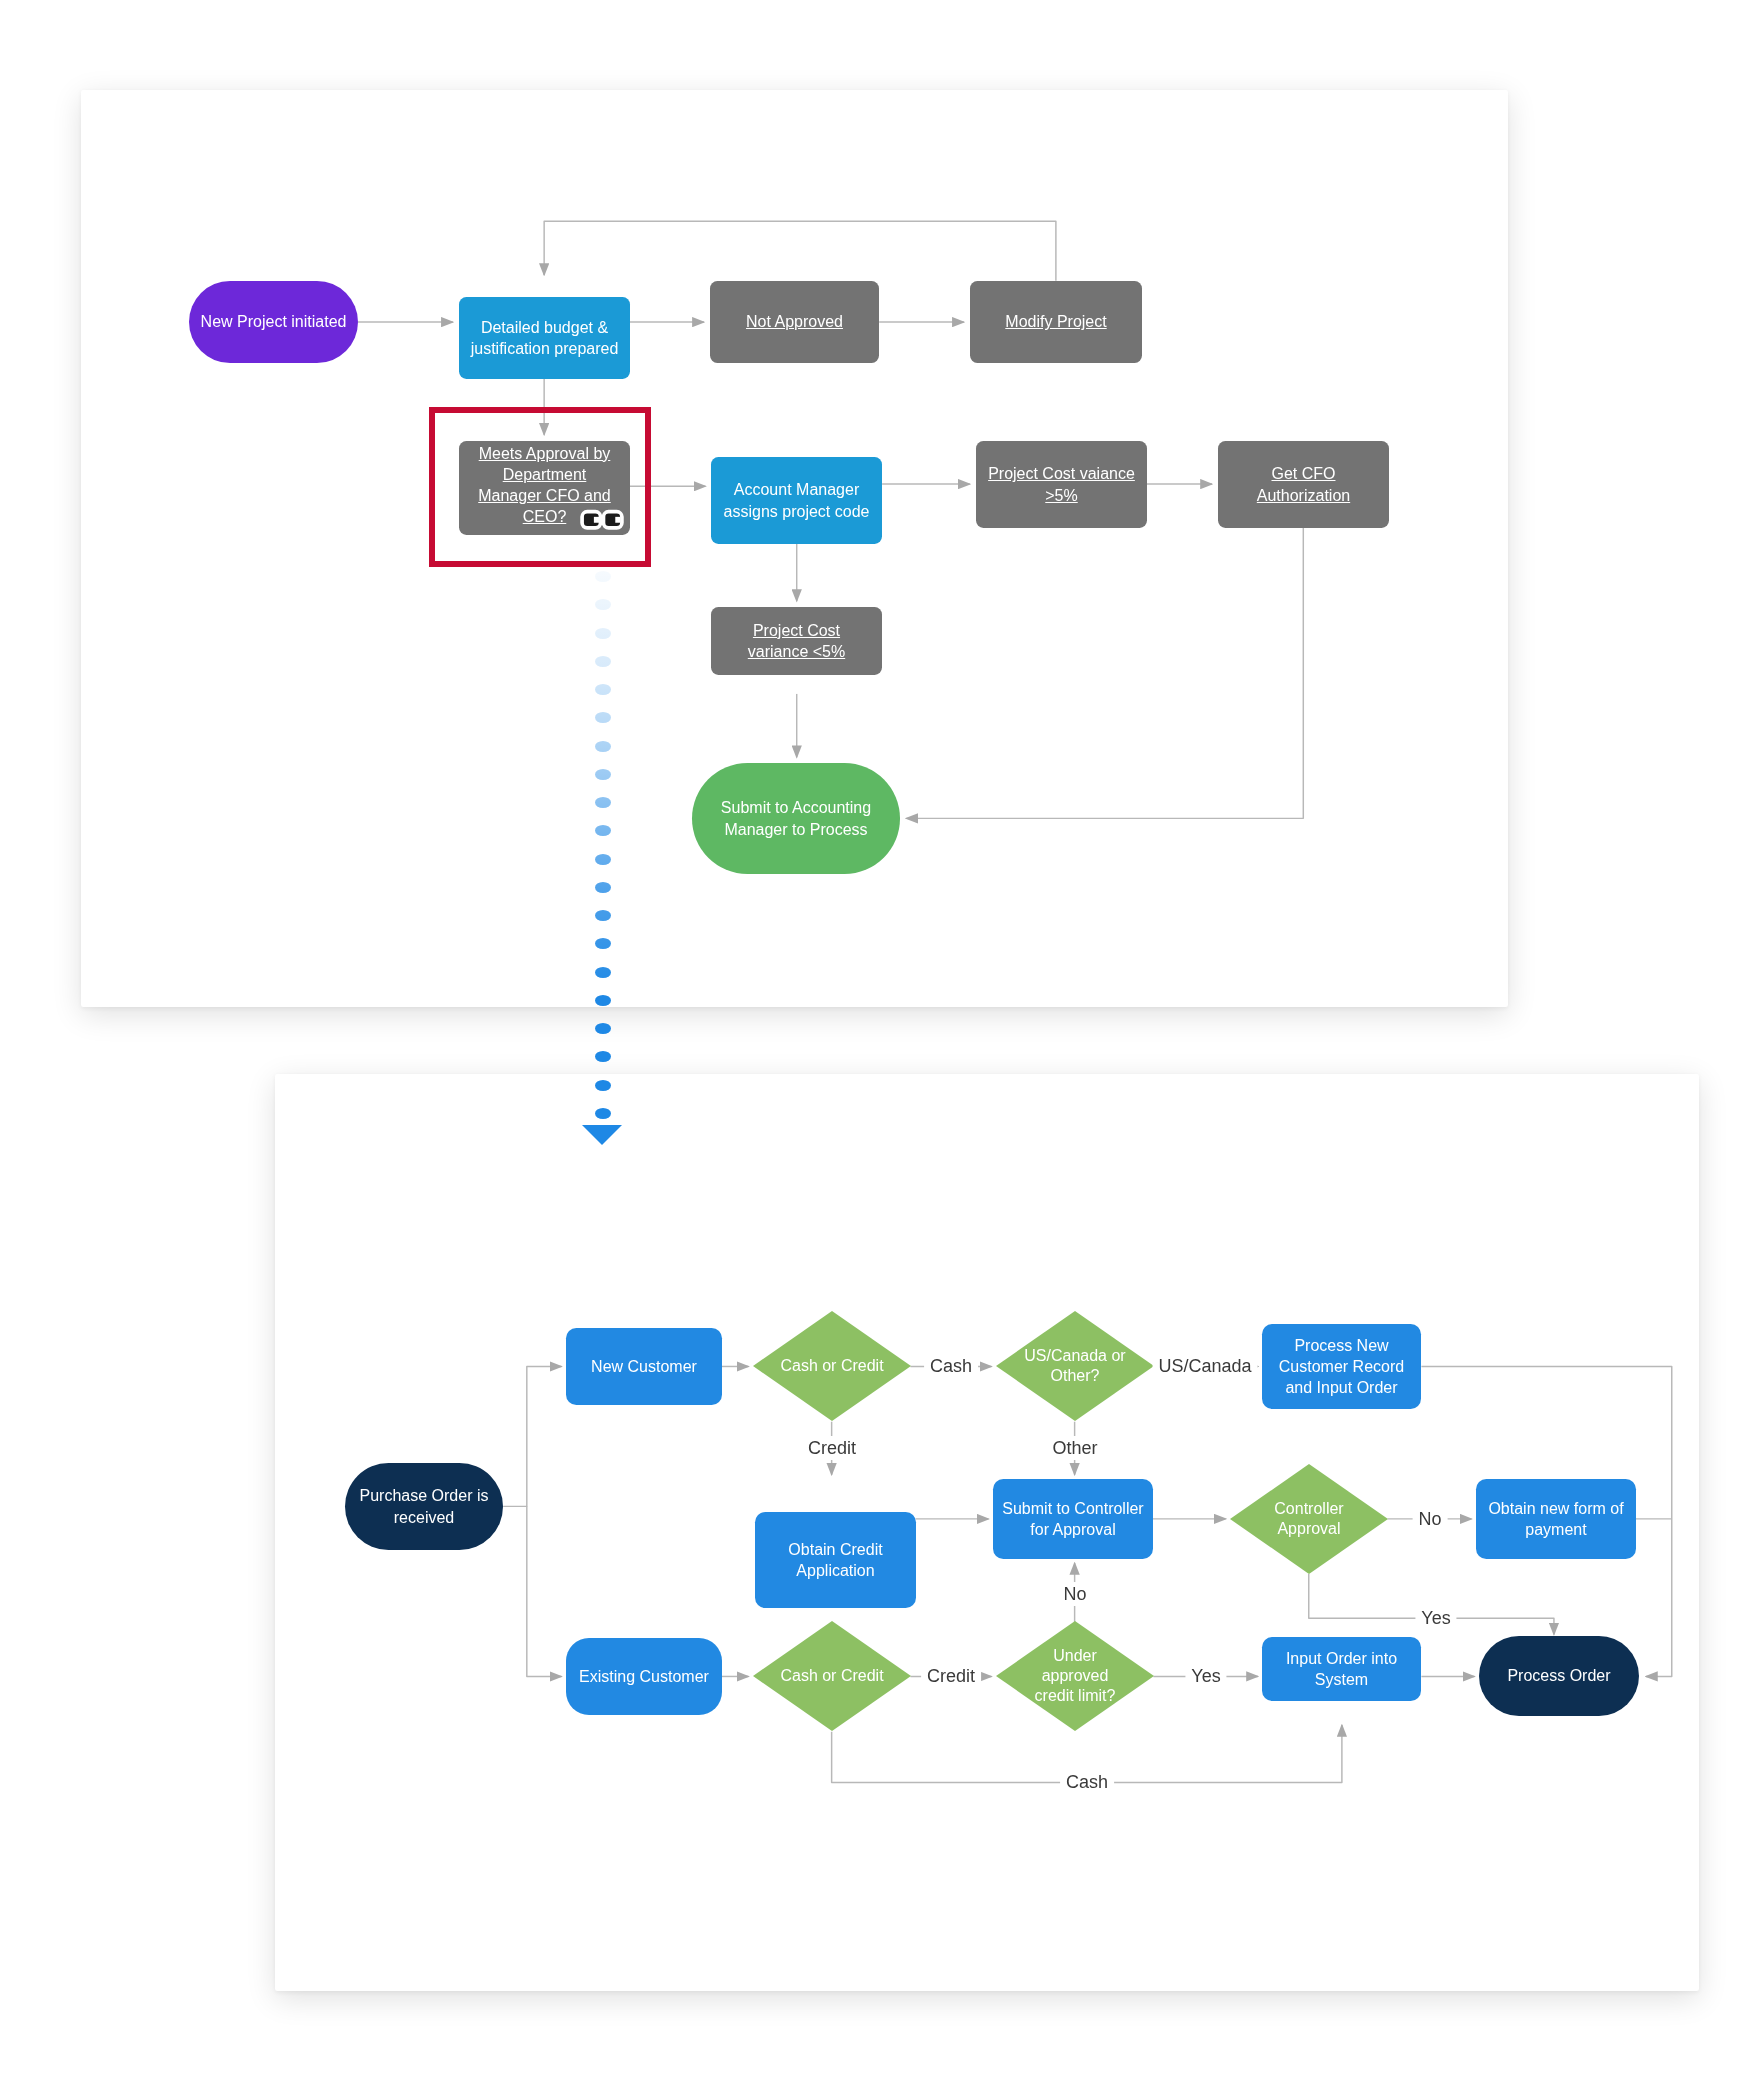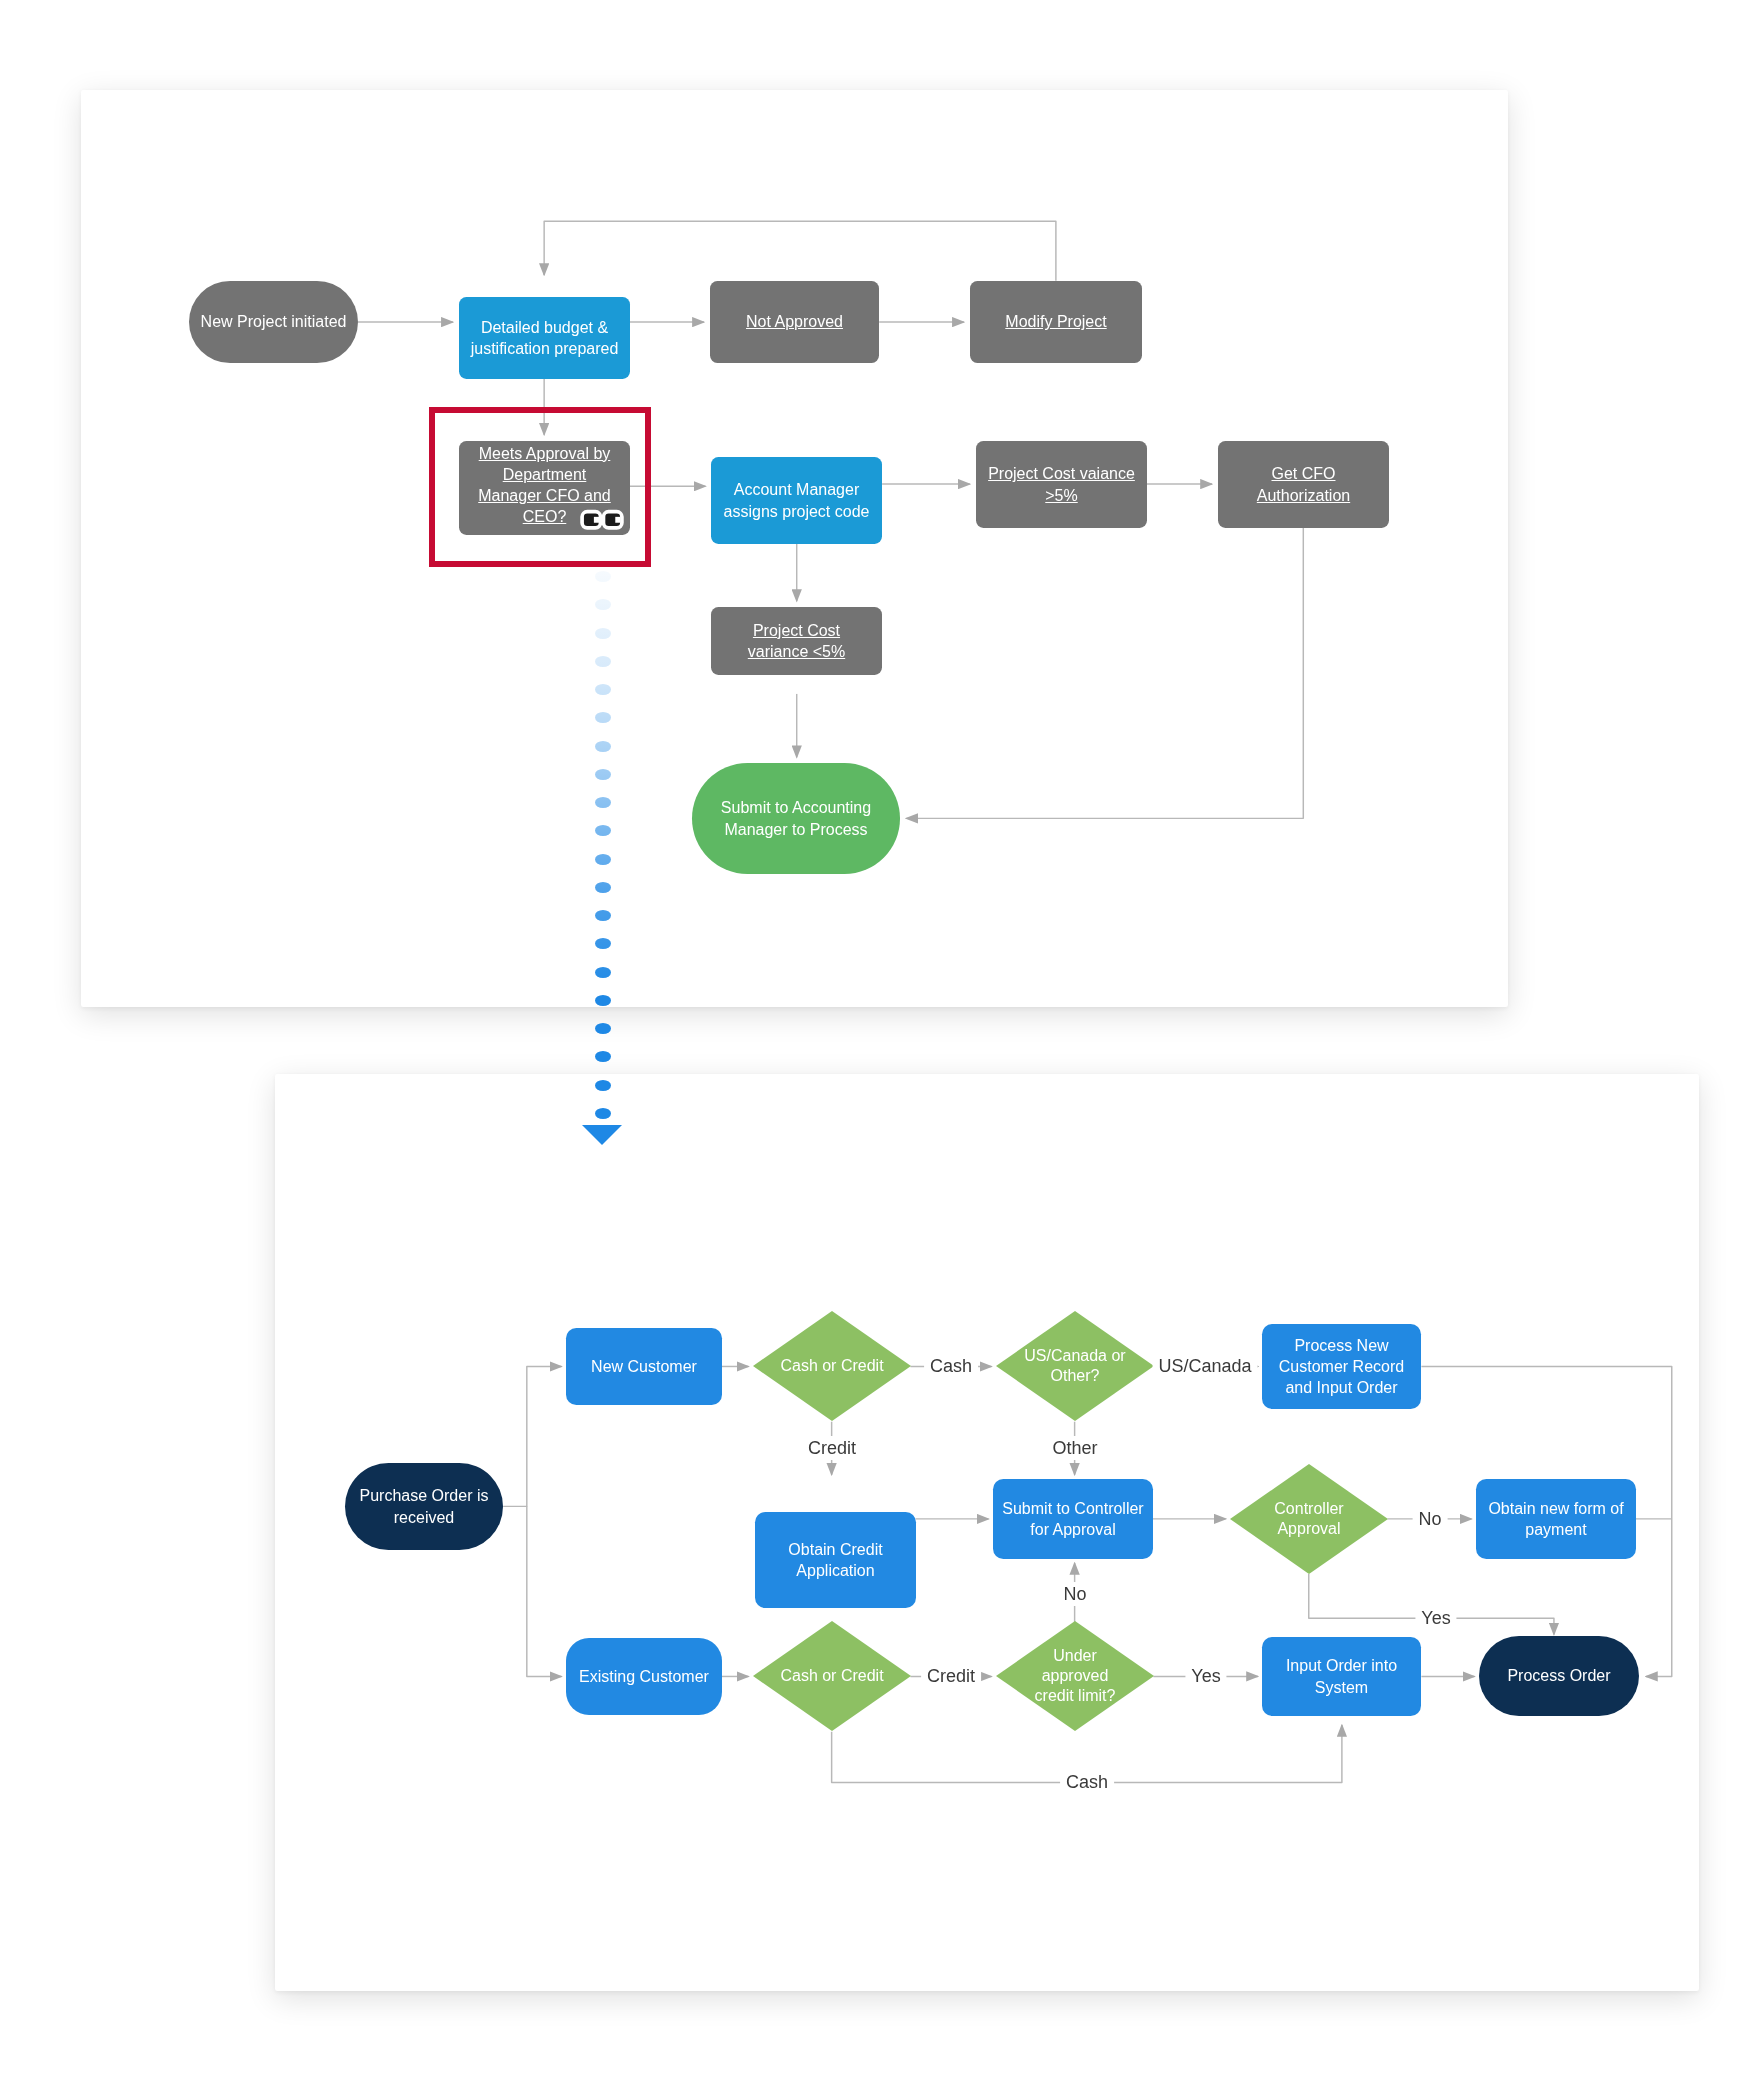--- a/index.html
+++ b/index.html
@@ -15,21 +15,21 @@
   .panel2{left:275px;top:1074px;width:1424px;height:917px;}
   .edges{position:absolute;left:0;top:0;z-index:1;}
   .node{
     position:absolute;display:flex;align-items:center;justify-content:center;
     text-align:center;color:#ffffff;font-size:16px;line-height:1.32;
     box-sizing:border-box;padding:4.4px 10.3px;z-index:2;
   }
   .rect{border-radius:7.4px;}
   .rect2{border-radius:10.3px;}
   .stadium{border-radius:736px;}
-  .navy{background:#737373;text-align:right;}
+  .navy{background:#6d28d9;text-align:right;}
   .navydark{background:#0d2f52;}
   .bluemed{background:#737373;text-decoration:underline;}
   .bluelight{background:#1b9ad6;margin-top:16px;}
   .azure{background:#2289e2;}
   .greenpill{background:#5eb863;}
   .diamond{
     background:#8dc063;color:#fff;
     clip-path:polygon(50% 0,100% 50%,50% 100%,0 50%);
     padding:7.4px 26.5px;font-size:16px;line-height:1.25;
   }
@@ -235,21 +235,21 @@
     </div>
 
     <div class="node diamond" style="left:478px;top:547px;width:158px;height:110px;">
       <span>Cash or Credit</span>
     </div>
 
     <div class="node diamond" style="left:721px;top:547px;width:158px;height:110px;">
       <span>Under approved credit limit?</span>
     </div>
 
-    <div class="node rect2 azure" style="left:987px;top:563px;width:159px;height:79px;">
+    <div class="node rect2 azure" style="left:987px;top:563px;width:159px;height:64px;">
       <span>Input Order into System</span>
     </div>
 
     <div class="node stadium navydark" style="left:1204px;top:562px;width:160px;height:80px;">
       <span>Process Order</span>
     </div>
 
     <div class="edge-label" style="left:676px;top:292px;">Cash</div>
     <div class="edge-label" style="left:930px;top:292px;">US/Canada</div>
     <div class="edge-label" style="left:557px;top:374px;">Credit</div>

